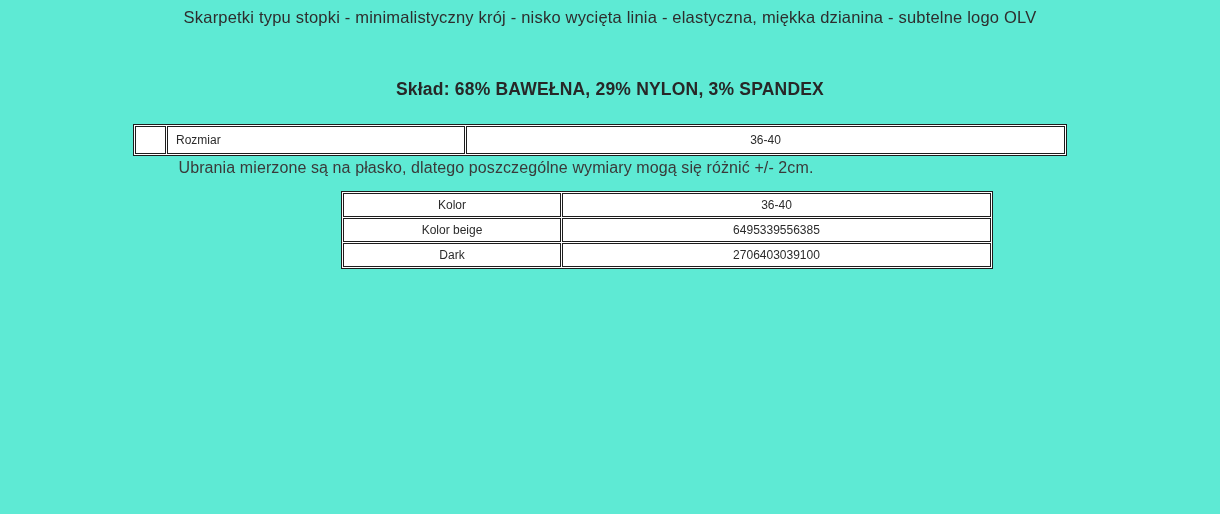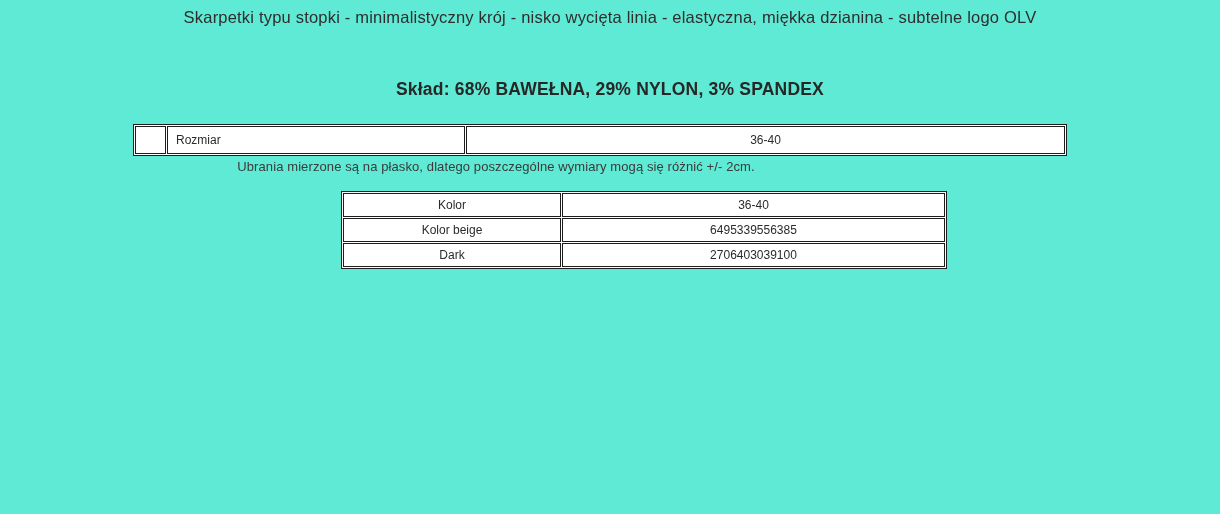--- a/index.html
+++ b/index.html
@@ -56,28 +56,28 @@
   }
   .size-table td { height: 24px; padding: 1px 4px; }
   .size-table .cell-corner { width: 21px; }
   .size-table .cell-label { width: 284px; text-align: left; padding-left: 8px; }
   .size-table .cell-value { text-align: center; }
   .note {
     position: absolute;
     top: 159px; left: 0;
     width: 992px;
     text-align: center;
-    font-size: 13px;
+    font-size: 16px;
     letter-spacing: 0.1px;
     color: #3a3a3a;
   }
   .color-table {
     position: absolute;
     top: 191px; left: 341px;
-    width: 606px;
+    width: 652px;
     table-layout: fixed;
   }
   .color-table td {
     height: 20px;
     padding: 1px 4px;
     text-align: center;
     line-height: 20px;
   }
   .color-table .col-name { width: 208px; }
 </style>

